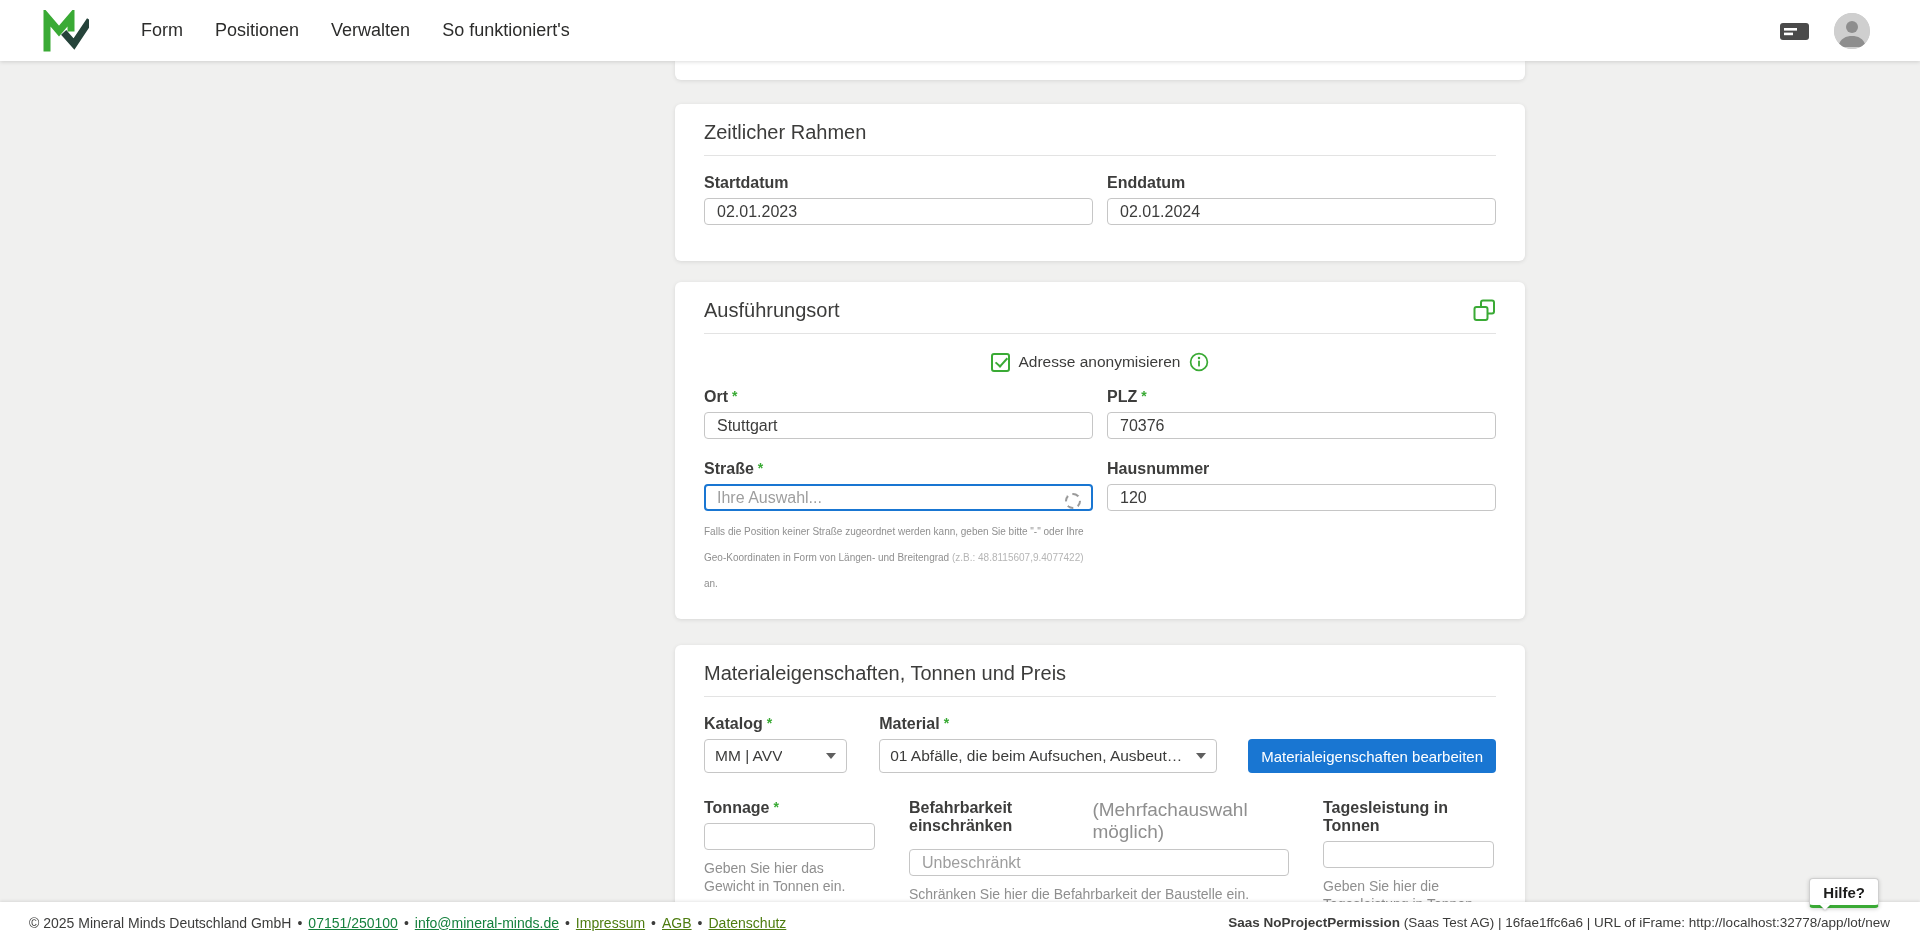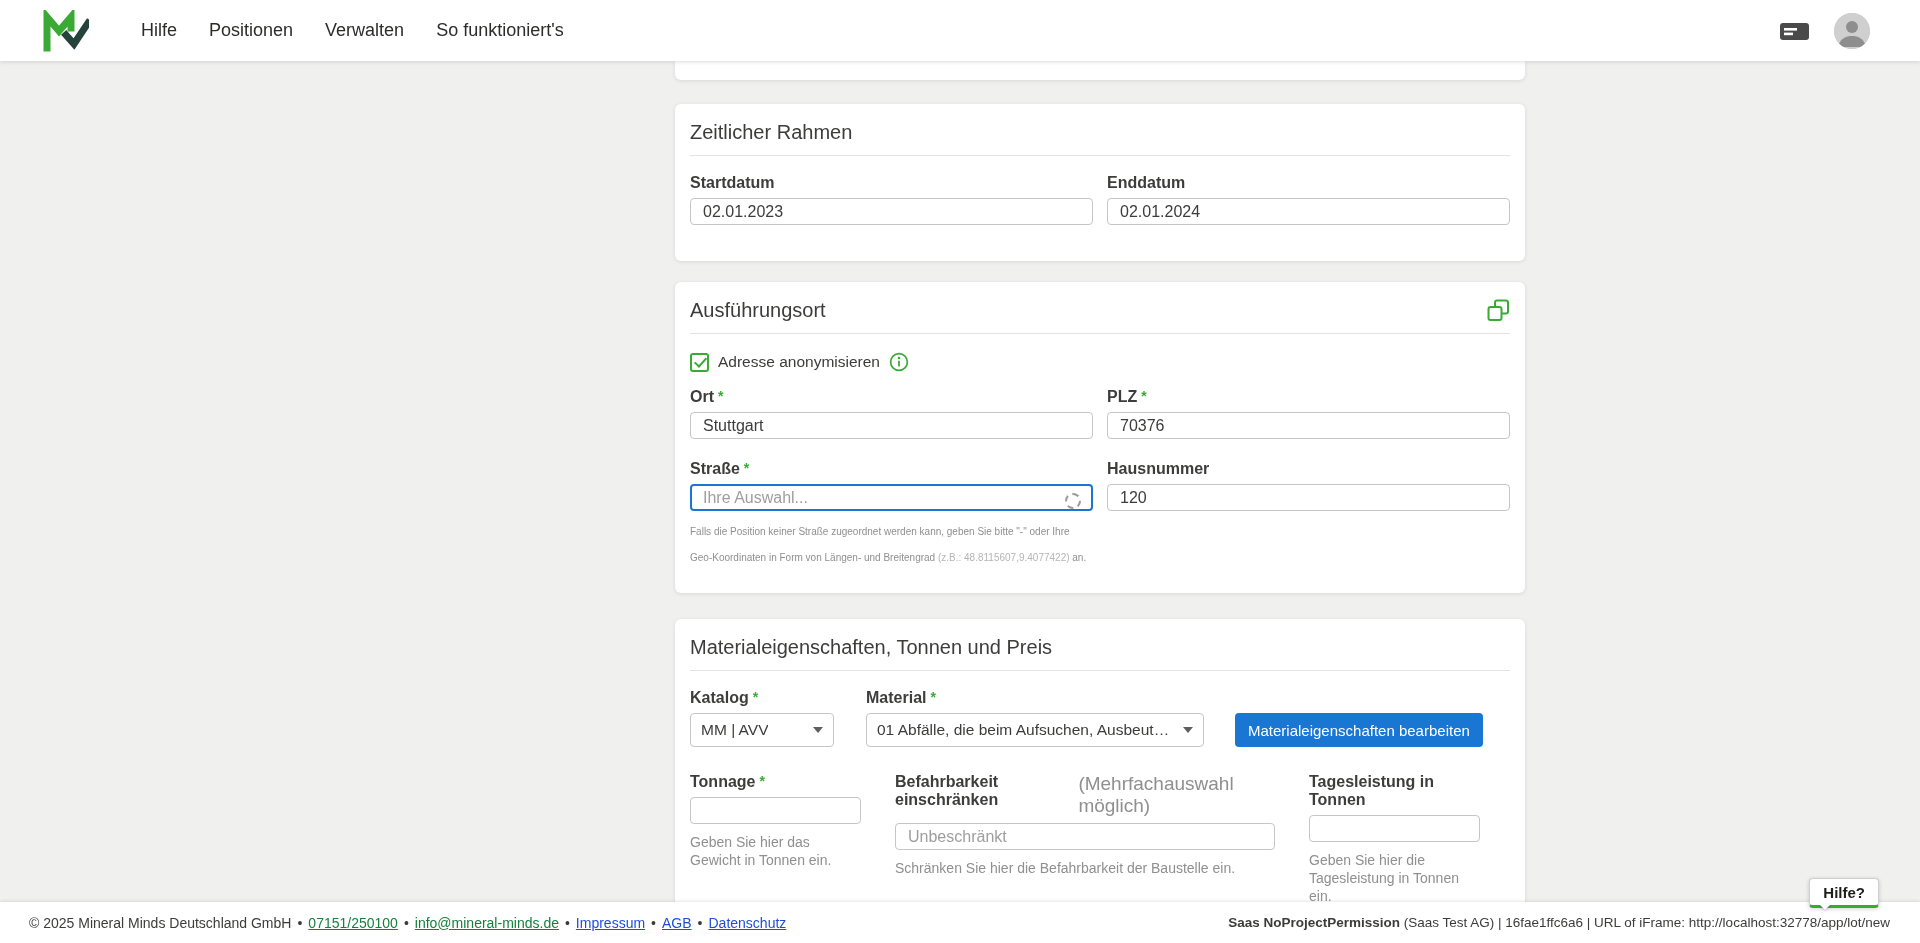--- a/index.html
+++ b/index.html
@@ -27,21 +27,21 @@
   .card-icon { cursor:pointer; display:block; }
   .avatar { width:36px; height:36px; border-radius:50%; overflow:hidden; cursor:pointer; background:#c9c9c9; }
 
   
   .content { position:absolute; left:675px; top:61px; width:850px; }
   .card {
     background:#fff; border-radius:6px;
     box-shadow:0 1px 4px rgba(0,0,0,.10);
   }
   .card-partial { height:19px; border-radius:0 0 6px 6px; margin-bottom:24px; }
-  .card-pad { padding:17px 15px 22px;margin-top:20px; }
+  .card-pad { padding:17px 29px 22px;margin-top:20px; }
   .card-title { font-size:20px; font-weight:400; color:#3c3c3b; }
   .card-head { display:flex; align-items:center; justify-content:space-between; }
   .divider { height:1px; background:#e3e3e3; margin:11px 0 0; }
   .section-body { margin-top:18px; }
 
   .grid2 { display:grid; grid-template-columns:1fr 1fr; column-gap:14px; }
   .field { margin-bottom:14px; }
   .field-label { display:flex; align-items:flex-start; margin-bottom:6px; font-size:16px; font-weight:700; color:#3d3d3c; }
   .req { color:#3aaa35; font-size:14px; margin-left:4px; line-height:1; margin-top:1px; }
   .label-hint { font-weight:400; color:#8f8f8f; font-size:19px; margin-left:5px; }
@@ -56,21 +56,21 @@
   .text-input.focused { border:2px solid #1976d2; padding:0 11px; }
   .spinner {
     position:absolute; right:12px; top:9px; width:16px; height:16px;
     border:2px dashed #9a9a9a; border-radius:50%;
   }
 
   .helper { font-size:10px; color:#8f8f8f; line-height:26px; margin-top:8px; }
   .helper .lite { color:#b5b5b5; }
 
   
-  .check-row { display:flex; align-items:center; margin-bottom:16px; cursor:pointer; }
+  .check-row { display:flex; align-items:center; margin-bottom:16px; cursor:pointer;justify-content:center; }
   .checkbox {
     width:19px; height:19px; border:2px solid #3aaa35; border-radius:3px;
     position:relative; margin-right:9px; background:#fff; flex:none;
   }
   .checkbox::after {
     content:""; position:absolute; left:5px; top:0px; width:5px; height:10px;
     border:solid #3aaa35; border-width:0 2.5px 2.5px 0; transform:rotate(42deg);
   }
   .check-label { font-size:15.5px; color:#3c3c3b; }
   .info-icon { margin-left:9px; display:flex; cursor:pointer; }
@@ -118,34 +118,34 @@
   .footer {
     position:absolute; left:0; right:0; bottom:0; height:41px; background:#fff;
     display:flex; align-items:center; justify-content:space-between;
     padding:0 30px 0 29px; box-shadow:0 -1px 3px rgba(0,0,0,.10);
     font-size:14px; color:#3c3c3b; z-index:25;
   }
   .footer-left { display:flex; align-items:center; white-space:nowrap; }
   .footer-left .sep { margin:0 6px; color:#3c3c3b; }
   .f-link { text-decoration:underline; cursor:pointer; }
   .f-link.green { color:#15803d; }
-  .f-link.gray { color:#1d4ed8; }
+  .f-link.gray { color:#4d7c0f; }
   .footer-right { font-size:13.5px; white-space:nowrap; }
   .footer-right .b { font-weight:700; }
 </style>
 </head>
 <body>
 
 <header class="navbar">
   <svg class="logo" viewBox="0 0 46 42">
     <polyline points="4,38 4,7 16,21 28,7 28,18" fill="none" stroke="#3aaa35" stroke-width="7" stroke-linecap="square"></polyline>
     <polyline points="23,25 31,34 45,13" fill="none" stroke="#25433a" stroke-width="7" stroke-linecap="square"></polyline>
   </svg>
   <nav class="nav-links">
-    <span class="nav-link">Hilfe</span>
+    <span class="nav-link">Form</span>
     <span class="nav-link">Positionen</span>
     <span class="nav-link">Verwalten</span>
     <span class="nav-link">So funktioniert's</span>
   </nav>
   <div class="nav-right">
     <svg class="card-icon" width="31" height="24" viewBox="0 0 31 24">
       <rect x="1" y="4" width="29" height="17" rx="3" fill="#4a4a4a"></rect>
       <rect x="5" y="9" width="13" height="2.6" fill="#fff"></rect>
       <rect x="5" y="13.6" width="9" height="2.6" fill="#fff"></rect>
     </svg>

